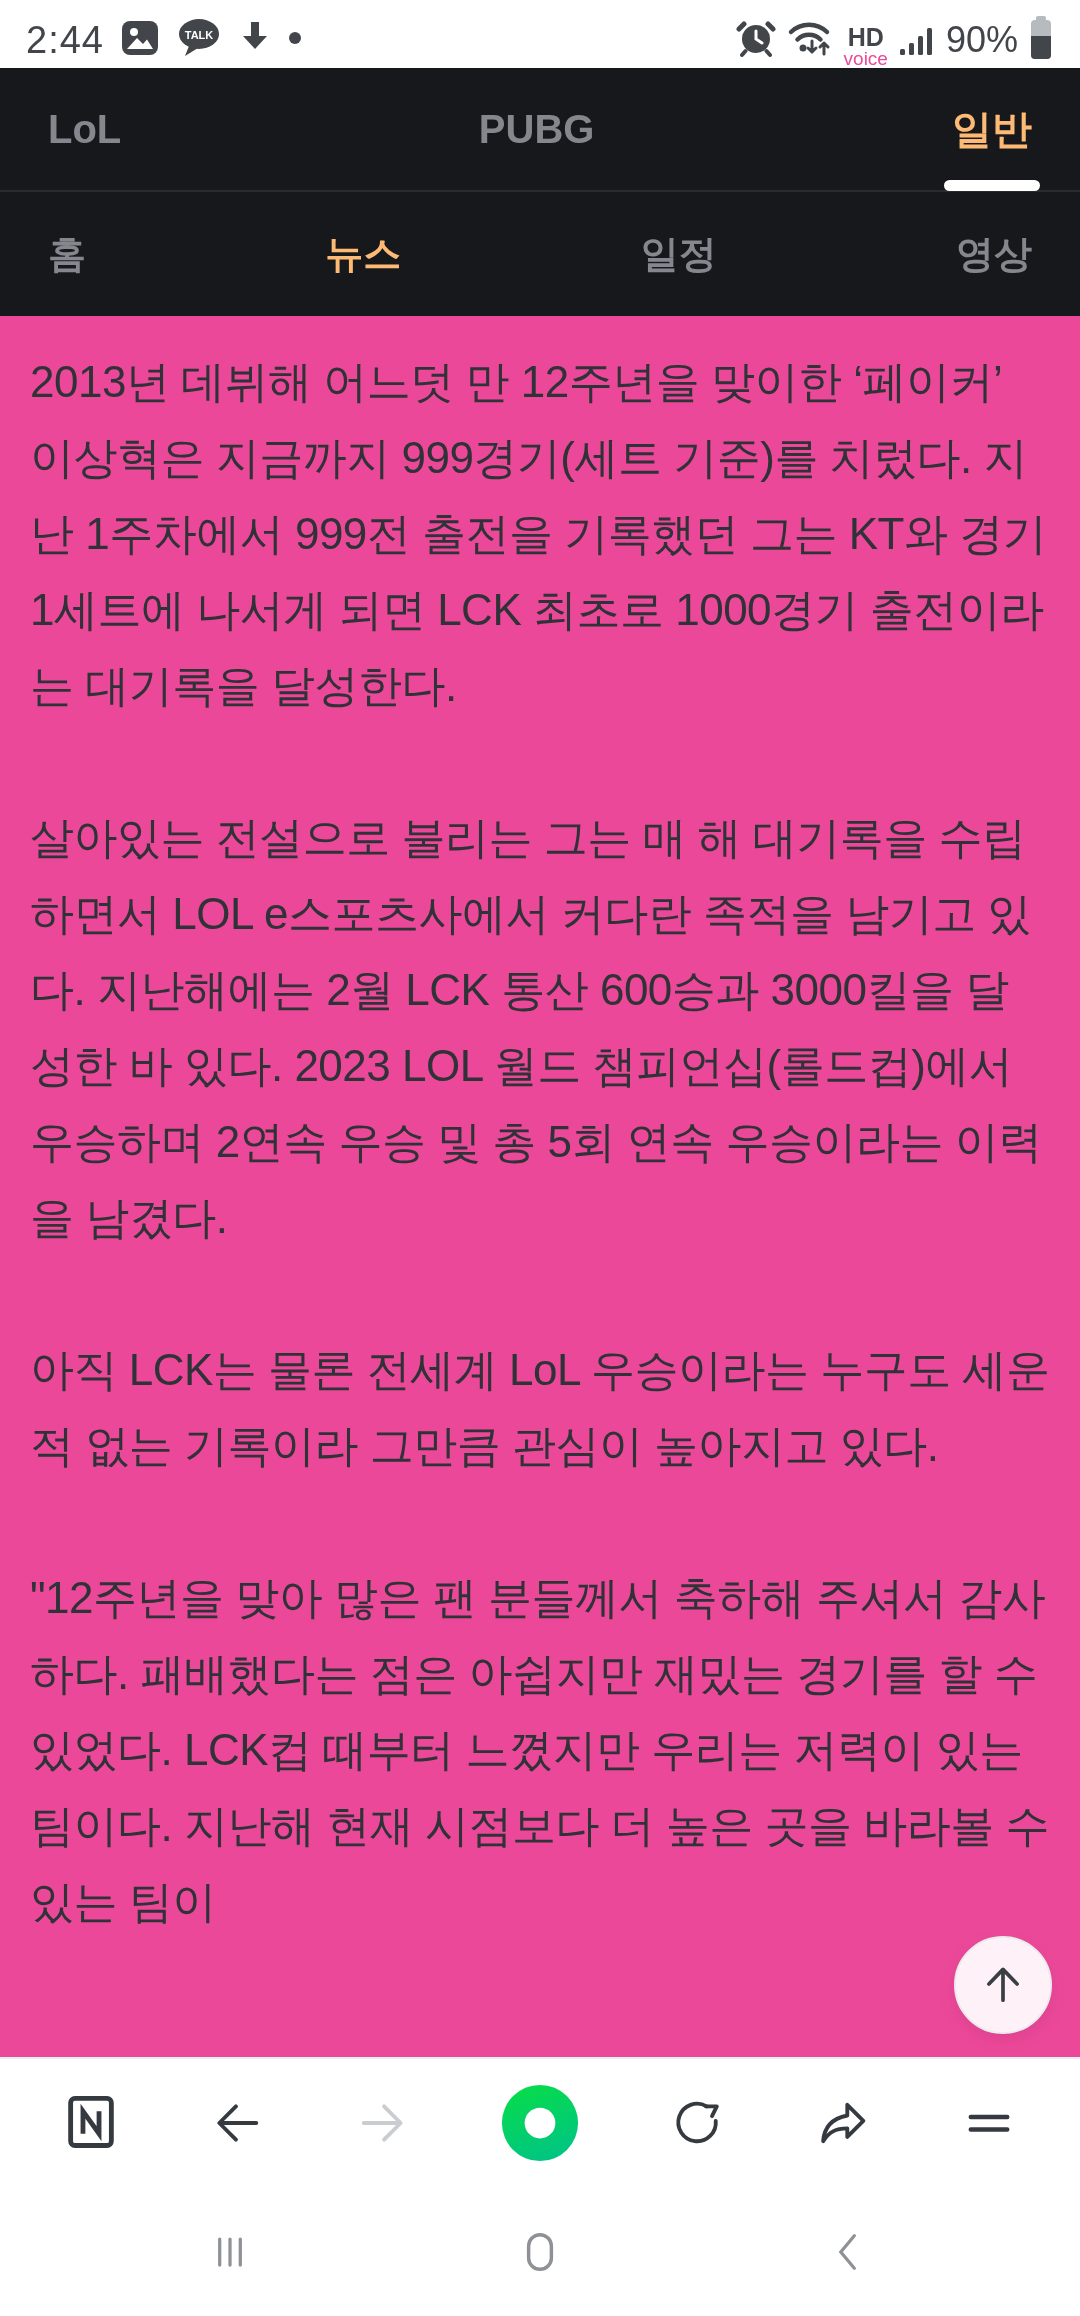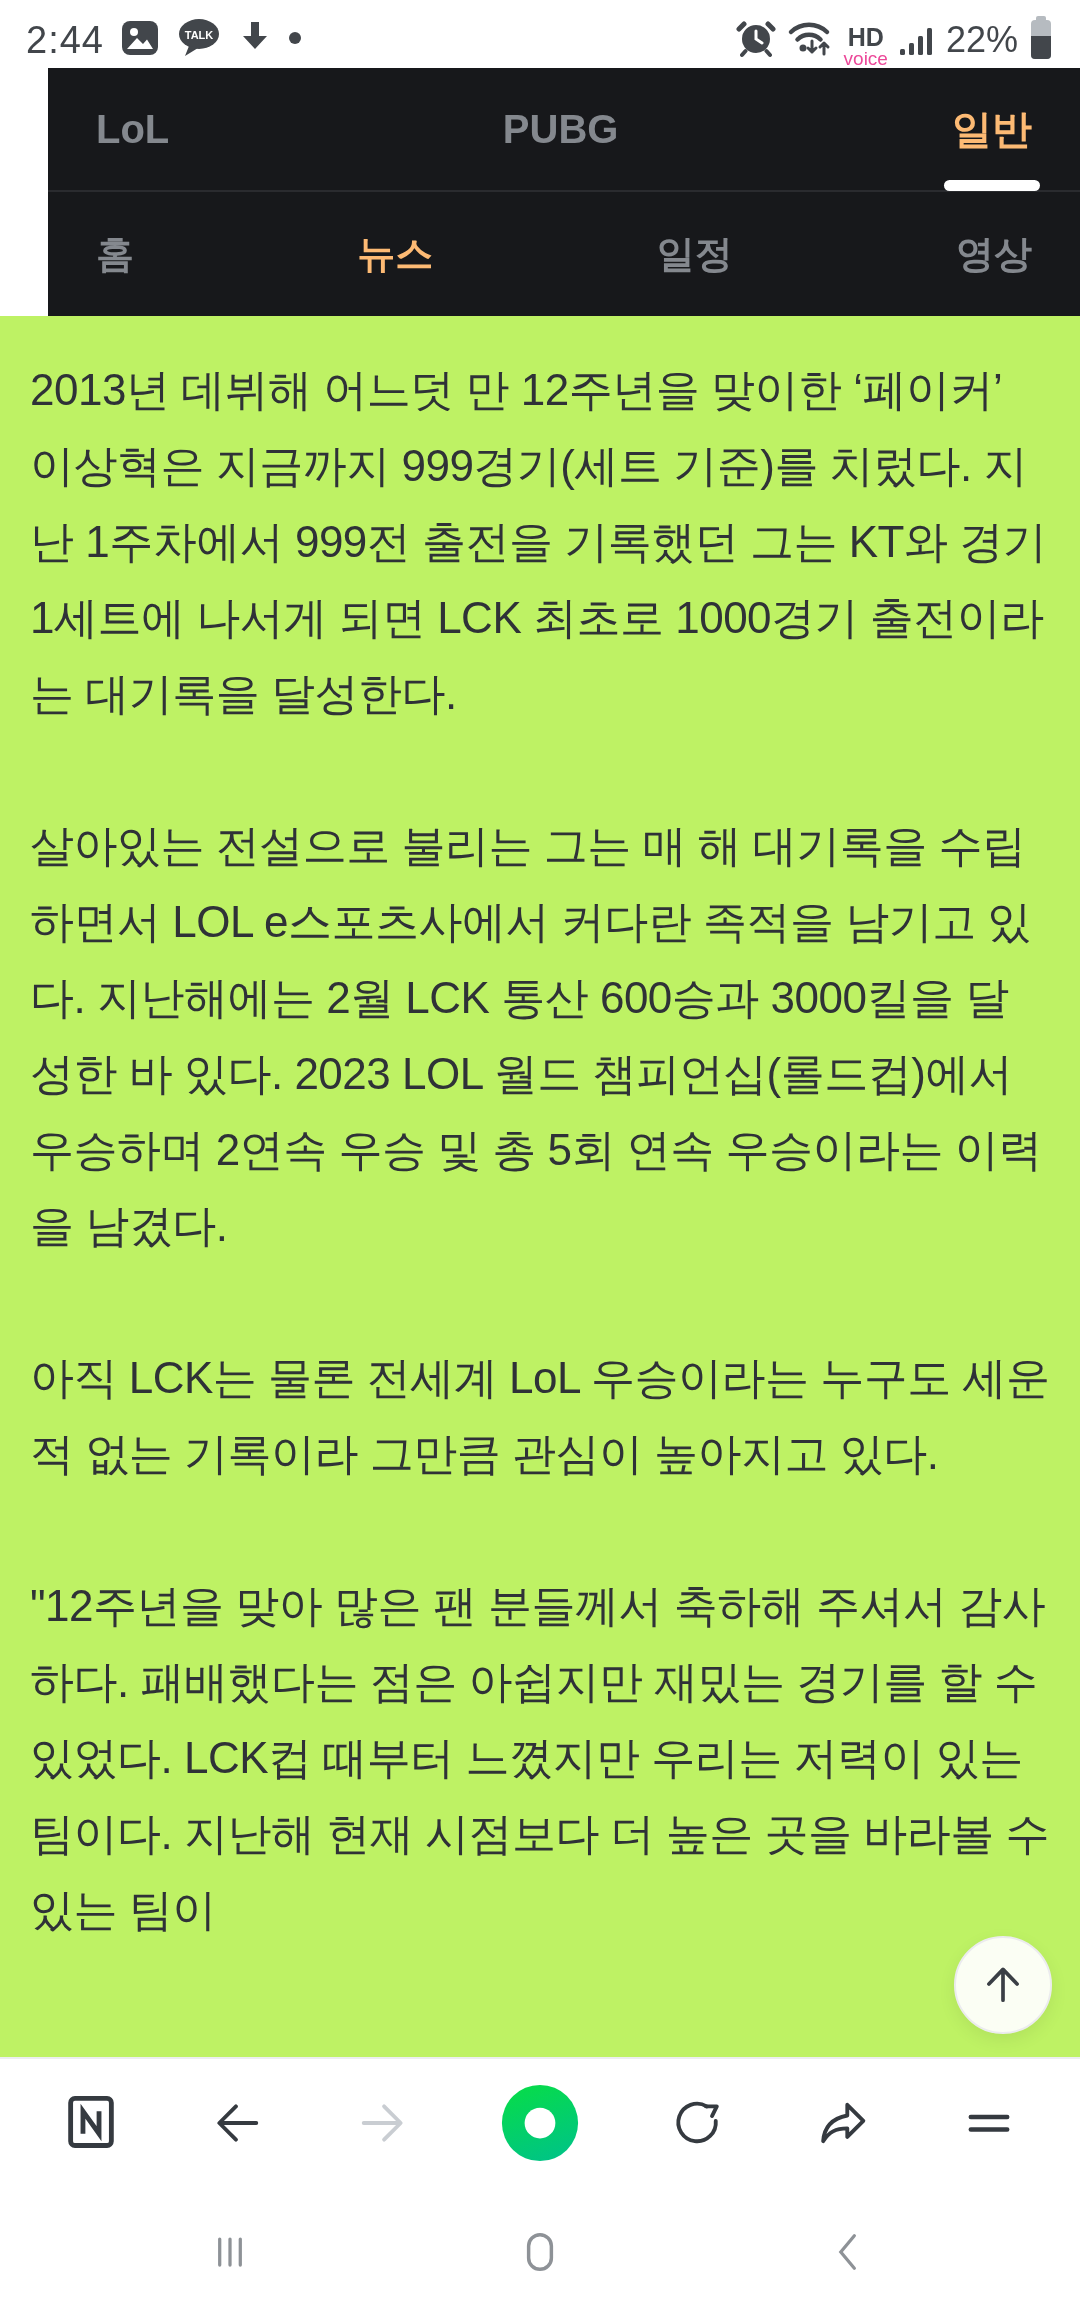--- a/index.html
+++ b/index.html
@@ -17,42 +17,42 @@
   }
   .sb-left { display:flex; align-items:center; gap:16px; }
   .sb-right { display:flex; align-items:center; gap:10px; }
   .sb-time { font-size:38px; letter-spacing:1px; color:#42464b; }
   .hdvoice { display:flex; flex-direction:column; align-items:center; line-height:1; }
   .hdvoice .hd { font-size:25px; font-weight:bold; color:#42464b;margin-top:12px; }
   .hdvoice .voice { font-size:19px; color:#ec4899; margin-top:-1px; }
   .sb-batt { font-size:36px; color:#42464b; }
 
   
-  .dark-nav { background:#17181b; height:248px;margin-left:48px; }
+  .dark-nav { background:#17181b; height:248px; }
   .tab-row {
     height:124px; display:flex; align-items:center; justify-content:space-between;
     padding:0 46px; position:relative;
   }
   .tab-row.game-row { border-bottom:2px solid #2a2b2f; }
   .tab {
     font-size:40px; color:#84888e; font-weight:600; position:relative;
     background:none; border:none; font-family:inherit; cursor:pointer; line-height:1;
     padding:18px 2px;
   }
   .tab-row.section-row .tab { font-size:38px; }
   .tab.active { color:#fdba74; font-weight:700; }
   .tab .indicator {
     position:absolute; left:50%; transform:translateX(-50%); bottom:-24px;
     width:96px; height:11px; border-radius:7px; background:#ffffff; z-index:2;
   }
 
   
   .article {
-    height:1749px; overflow:hidden; background:#bef264;
-    padding:36px 30px 0 30px;
+    height:1749px; overflow:hidden; background:#ec4899;
+    padding:28px 30px 0 30px;
     font-size:44px; line-height:76px; letter-spacing:-0.5px; color:#2f3237;
     overflow-wrap:break-word;
   }
   .article p { margin:0 0 76px 0; }
 
   
   .scroll-top {
     position:absolute; top:1936px; right:28px; width:98px; height:98px;
     border-radius:50%; background:rgba(255,255,255,0.93);
     border:2px solid #ebebee; box-shadow:0 6px 18px rgba(0,0,0,0.07);
@@ -131,21 +131,21 @@
         <span class="voice">voice</span>
       </span>
       <span>
         <svg width="38" height="40" viewBox="0 0 38 40">
             <rect x="2" y="31" width="5" height="6" rx="1.5" fill="#42464b"></rect>
             <rect x="11" y="25" width="5" height="12" rx="1.5" fill="#42464b"></rect>
             <rect x="20" y="18" width="5" height="19" rx="1.5" fill="#42464b"></rect>
             <rect x="29" y="10" width="5" height="27" rx="1.5" fill="#42464b"></rect>
           </svg>
       </span>
-      <span class="sb-batt">22%</span>
+      <span class="sb-batt">90%</span>
       <span>
         <svg width="26" height="46" viewBox="0 0 26 46">
             <rect x="8" y="1" width="10" height="6" rx="2" fill="#b6bbc0"></rect>
             <rect x="3" y="5" width="20" height="39" rx="4" fill="#b6bbc0"></rect>
             <path d="M3 21 h20 v19 a4 4 0 0 1 -4 4 h-12 a4 4 0 0 1 -4 -4 Z" fill="#42464b"></path>
           </svg>
       </span>
     </div>
   </header>
 

